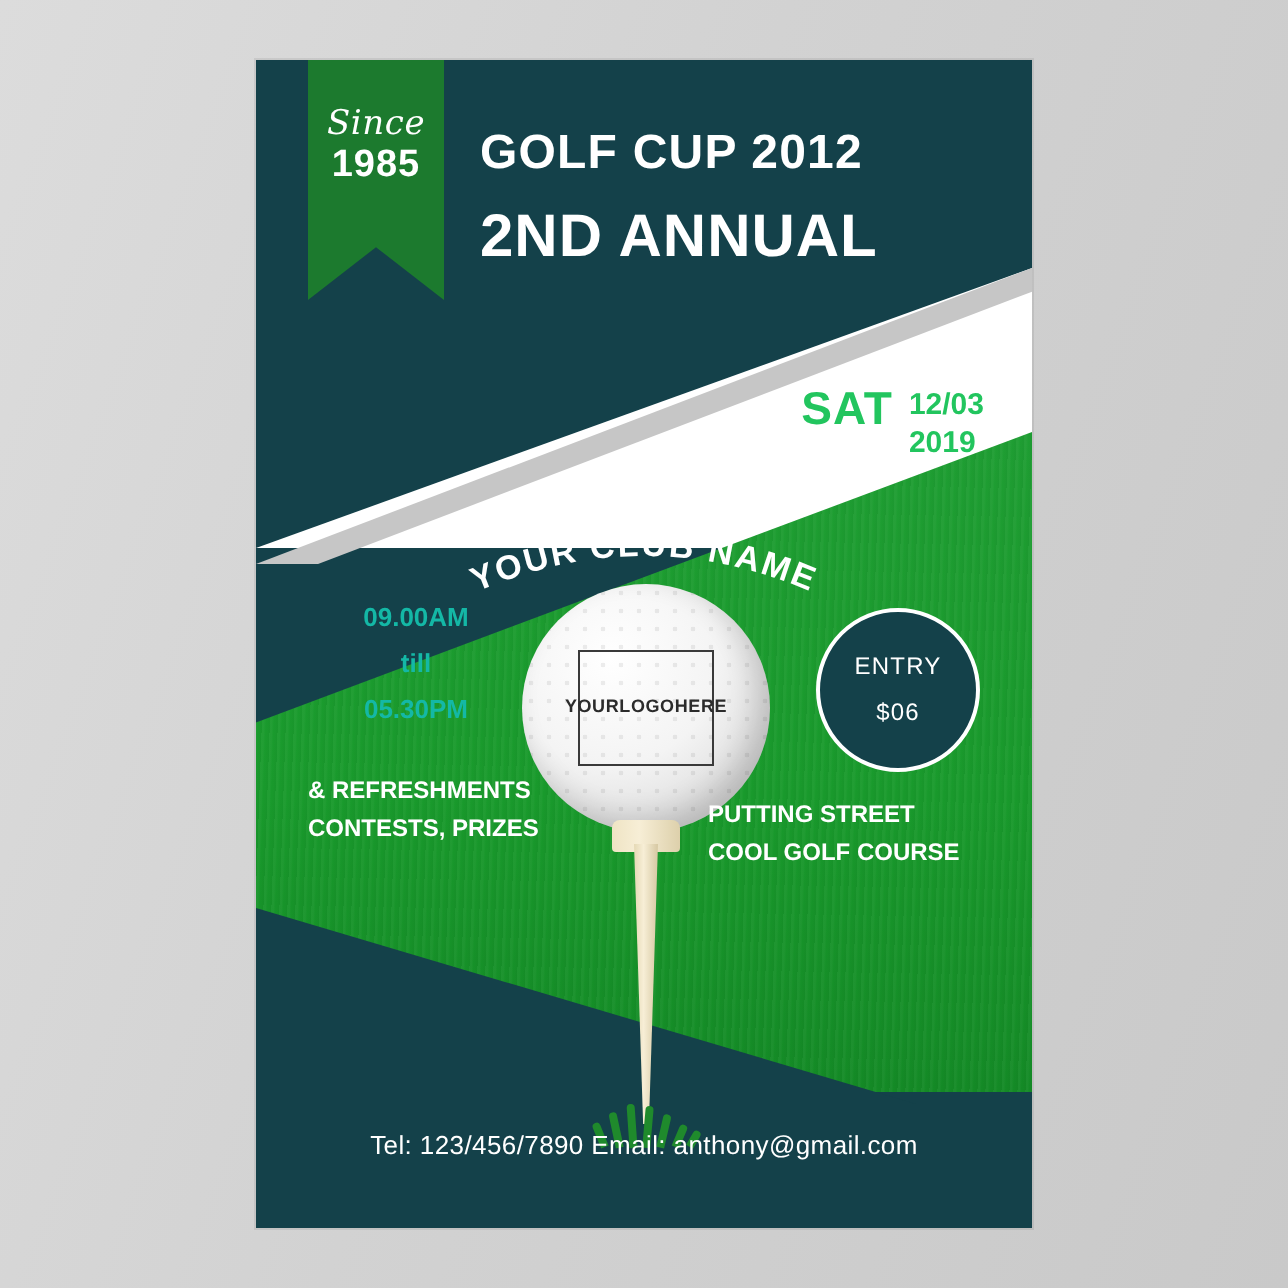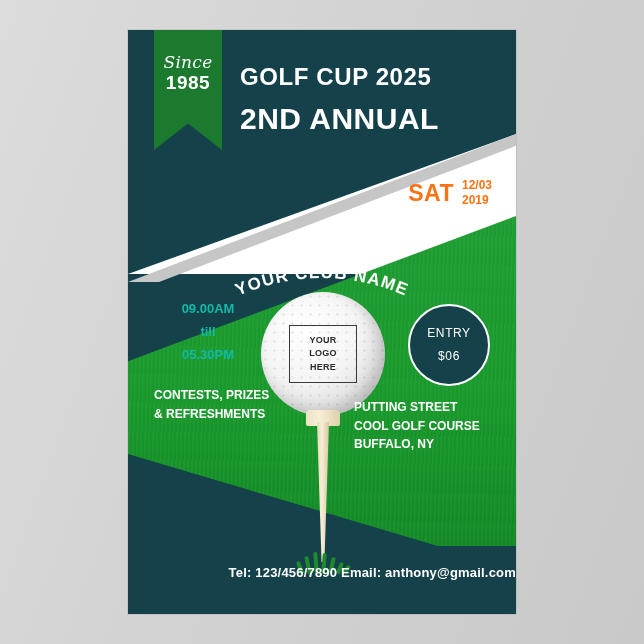--- a/index.html
+++ b/index.html
@@ -129,32 +129,33 @@
     font-weight: bold;
     letter-spacing: 0.5px;
   }
 
   .date-block {
     position: absolute;
     right: 24px;
     top: 148px;
     display: flex;
     align-items: center;
-    color: #f97316;
+    color: #22c55e;
   }
   .date-day {
     font-size: 23px;
     font-weight: bold;
     letter-spacing: 0.5px;
     margin-right: 8px;
   }
   .date-nums {
-    font-size: 12px;
+    font-size: 15px;
     font-weight: bold;
     line-height: 1.25;
+    margin-top: 16px;
   }
 
   
   .club-arc {
     position: absolute;
     left: 0;
     top: 222px;
     width: 388px;
     height: 46px;
     pointer-events: none;
@@ -188,21 +189,21 @@
   }
   .logo-box {
     position: absolute;
     left: 50%;
     top: 50%;
     transform: translate(-50%, -50%);
     width: 66px;
     height: 56px;
     border: 1px solid #3a3a3a;
     display: flex;
-    flex-direction: column;
+    flex-direction: row;
     align-items: center;
     justify-content: center;
     color: #2b2b2b;
     font-size: 9px;
     font-weight: bold;
     line-height: 1.5;
     letter-spacing: 0.3px;
   }
 
   
@@ -297,24 +298,24 @@
     font-weight: bold;
     line-height: 1.55;
     text-align: left;
   }
 
   .contact-line {
     position: absolute;
     left: 0;
     bottom: 34px;
     width: 388px;
-    text-align: right;
+    text-align: center;
     color: #ffffff;
     font-size: 13px;
-    font-weight: bold;
+    font-weight: normal;
     letter-spacing: 0.2px;
   }
 </style>
 </head>
 <body>
 
 <div id="stage">
   <div id="poster">
 
     <div class="white-wedge"></div>
@@ -322,21 +323,21 @@
     <div class="green-field"></div>
     <div class="bottom-wedge"></div>
     <div class="bottom-bar"></div>
 
     <div class="ribbon">
       <span class="since">Since</span>
       <span class="year">1985</span>
     </div>
 
     <div class="title-block">
-      <div class="title-main">GOLF CUP 2025</div>
+      <div class="title-main">GOLF CUP 2012</div>
       <div class="title-sub">2ND ANNUAL</div>
     </div>
 
     <div class="date-block">
       <div class="date-day">SAT</div>
       <div class="date-nums">
         <div>12/03</div>
         <div>2019</div>
       </div>
     </div>
@@ -371,30 +372,29 @@
       <span style="left:49px; height:9px;  transform:rotate(30deg);"></span>
     </div>
 
     <div class="time-block">
       <div>09.00AM</div>
       <div>till</div>
       <div>05.30PM</div>
     </div>
 
     <div class="extras-block">
+      <div>&amp; REFRESHMENTS</div>
       <div>CONTESTS, PRIZES</div>
-      <div>&amp; REFRESHMENTS</div>
     </div>
 
     <div class="entry-badge">
       <span>ENTRY</span>
       <span>$06</span>
     </div>
 
     <div class="address-block">
       <div>PUTTING STREET</div>
       <div>COOL GOLF COURSE</div>
-      <div>BUFFALO, NY</div>
     </div>
 
     <div class="contact-line">Tel: 123/456/7890 Email: anthony@gmail.com</div>
   </div>
 </div>
 
 </body></html>

